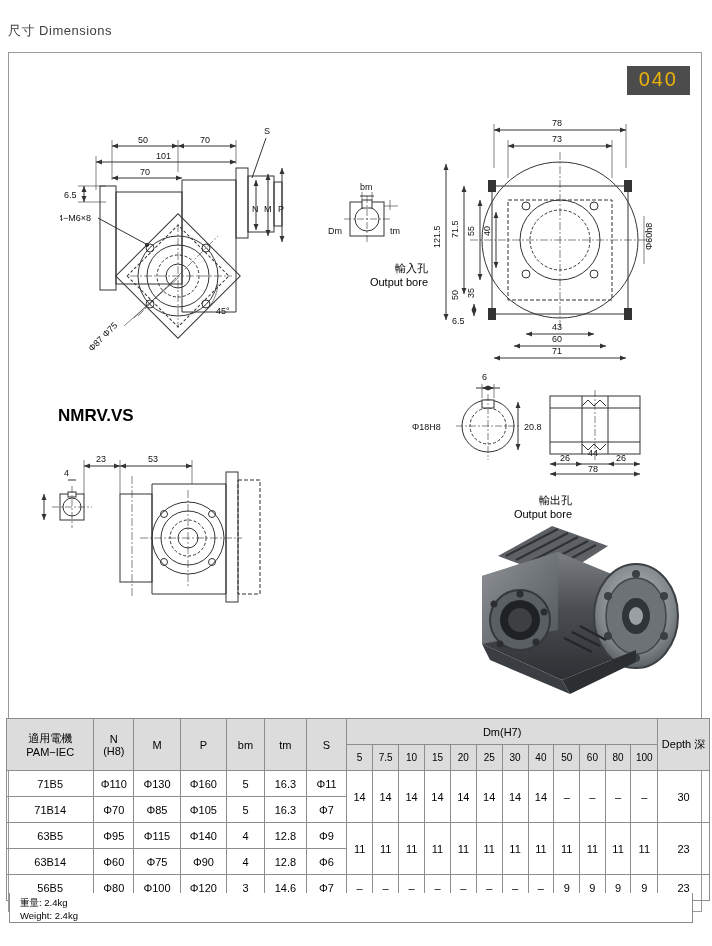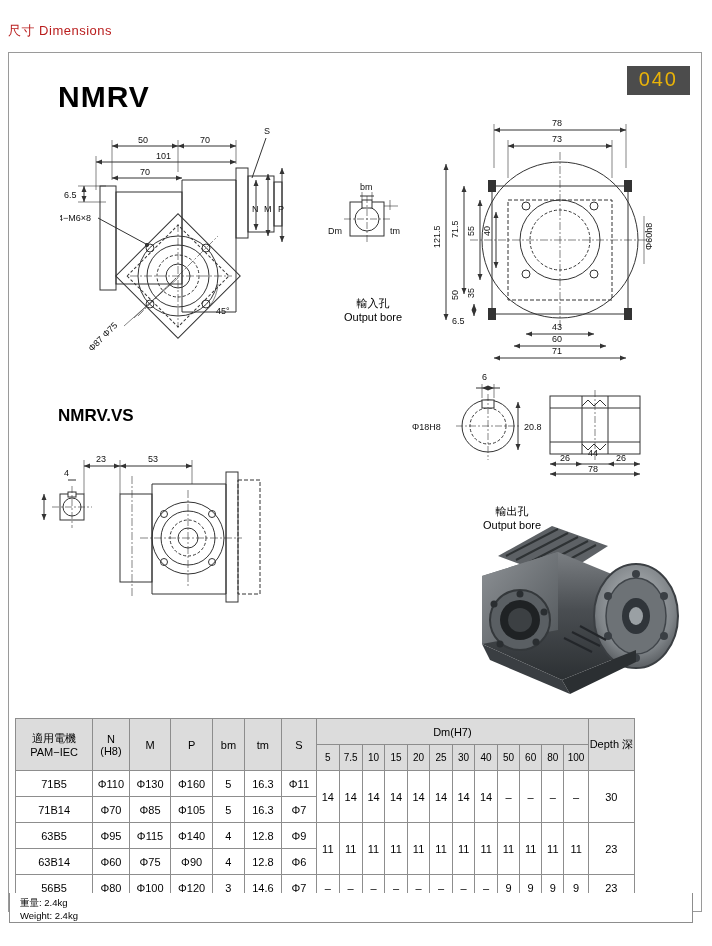--- a/index.html
+++ b/index.html
@@ -1,28 +1,28 @@
 <!DOCTYPE html>
 <html><head>
 <meta charset="utf-8">
 <style>
   html,body{margin:0;padding:0;background:#ffffff;}
   body{width:712px;height:946px;font-family:"Liberation Sans",sans-serif;color:#000;position:relative;overflow:hidden;}
   .page{position:absolute;left:0;top:0;width:712px;height:946px;}
-  .pagetitle{position:absolute;left:8px;top:22px;font-size:13px;color:#b91c1c;letter-spacing:.5px;}
+  .pagetitle{position:absolute;left:8px;top:22px;font-size:13px;color:#404040;letter-spacing:.5px;}
   .frame{position:absolute;left:8px;top:52px;width:694px;height:860px;border:1px solid #9a9a9a;box-sizing:border-box;}
   .model-name{position:absolute;left:58px;top:80px;font-size:30px;font-weight:700;letter-spacing:1px;}
   .model-vs{position:absolute;left:58px;top:406px;font-size:17px;font-weight:700;}
   .sizebadge{position:absolute;right:22px;top:66px;background:#4c4c4c;color:#eab308;font-size:20px;padding:2px 12px 4px 12px;letter-spacing:2px;font-family:"Liberation Sans",sans-serif;}
   svg{display:block;}
   .dwg{position:absolute;}
   .lbl{font-size:9px;fill:#111;font-family:"Liberation Sans",sans-serif;}
-  .cap{position:absolute;font-size:11px;text-align:center;line-height:1.25;margin-top:35px;}
+  .cap{position:absolute;font-size:11px;text-align:right;line-height:1.25;}
   
-  .tbl{position:absolute;left:15px;top:718px;width:620px;border-collapse:collapse;font-size:11px;}
+  .tbl{position:absolute;left:6px;top:718px;width:704px;border-collapse:collapse;font-size:11px;}
   .tbl td,.tbl th{border:1px solid #8d8d8d;text-align:center;padding:0;height:25px;font-weight:400;}
   .tbl th{background:#dcdcdc;font-weight:400;font-size:11px;}
   .tbl .hdr-small{font-size:10px;}
   .tbl .first{width:96px;}
   .tbl .colN{width:42px;}
   .tbl .colM{width:50px;}
   .tbl .colP{width:50px;}
   .tbl .colbm{width:42px;}
   .tbl .coltm{width:46px;}
   .tbl .colS{width:44px;}
@@ -34,21 +34,20 @@
 </style>
 </head>
 <body>
 
 <div class="page">
 
   <div class="pagetitle">尺寸 Dimensions</div>
 
   <div class="frame"></div>
 
-  <div class="model-name">NMRV</div>
   <div class="model-vs">NMRV.VS</div>
   <div class="sizebadge">040</div>
 
   <div class="dwg" style="left:60px;top:120px;">
   <svg width="320" height="240" viewBox="0 0 320 240">
     <g stroke="#333" stroke-width="1" fill="none">
 
       <line x1="52" y1="26" x2="118" y2="26"></line>
       <path d="M52 26 l6 -2.5 v5 z" fill="#333" stroke="none"></path>
       <path d="M118 26 l-6 -2.5 v5 z" fill="#333" stroke="none"></path>
@@ -278,21 +277,21 @@
     </g>
     <text class="lbl" x="72" y="12">6</text>
     <text class="lbl" x="2" y="62">Φ18H8</text>
     <text class="lbl" x="114" y="62">20.8</text>
     <text class="lbl" x="150" y="93">26</text>
     <text class="lbl" x="178" y="88">44</text>
     <text class="lbl" x="206" y="93">26</text>
     <text class="lbl" x="178" y="104">78</text>
   </svg>
   </div>
-  <div class="cap" style="left:452px;top:470px;width:120px;">
+  <div class="cap" style="left:452px;top:494px;width:120px;">
     <span>輸出孔</span><br>
     <span>Output bore</span>
   </div>
 
   <div class="dwg" style="left:36px;top:436px;">
   <svg width="300" height="180" viewBox="0 0 300 180">
     <g stroke="#333" stroke-width="1" fill="none">
 
       <line x1="48" y1="30" x2="84" y2="30"></line>
       <path d="M48 30 l6 -2.5 v5 z" fill="#333" stroke="none"></path>

